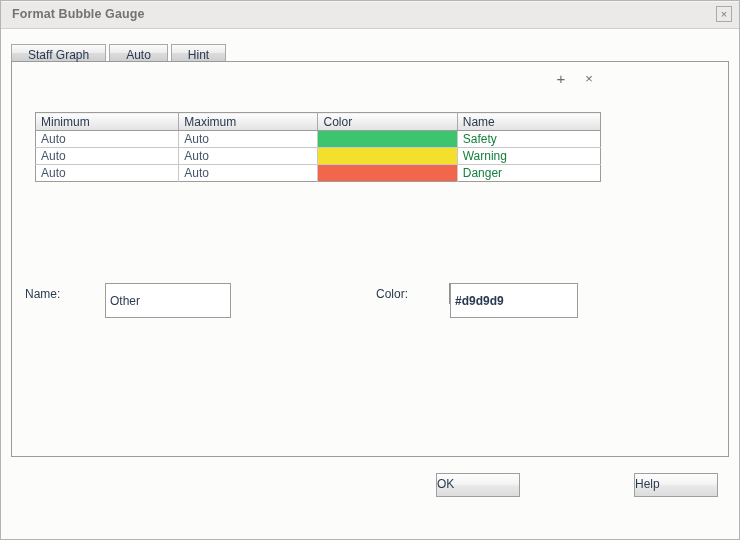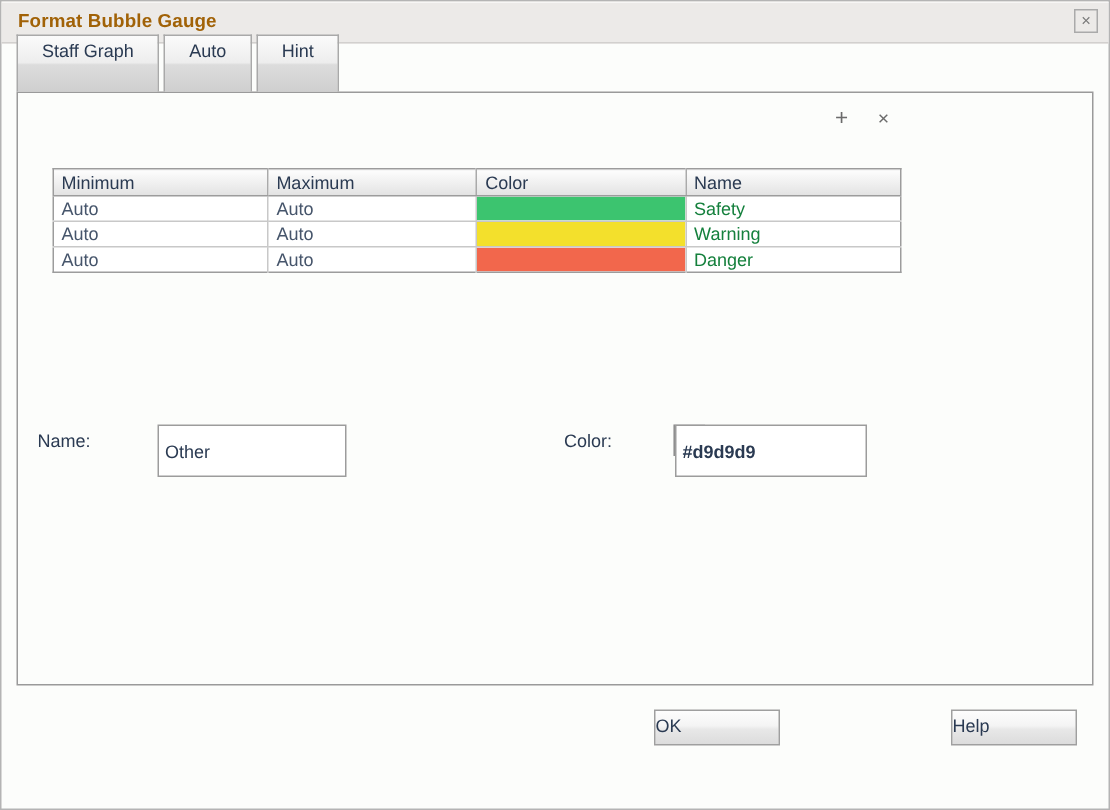--- a/index.html
+++ b/index.html
@@ -36,21 +36,21 @@
     background: #eceae8;
     border-bottom: 1px solid #d2d0ce;
     box-shadow: inset 0 1px 0 #f7f6f5;
   }
   .titlebar-text {
     position: absolute;
     left: 11px;
     top: 6px;
     font-size: 12.5px;
     font-weight: bold;
-    color: #a16207;
+    color: #737373;
     letter-spacing: 0.1px;
     white-space: nowrap;
   }
   .close-button {
     position: absolute;
     right: 7px;
     top: 5px;
     width: 16px;
     height: 16px;
     box-sizing: border-box;
@@ -69,21 +69,21 @@
     position: relative;
     height: 24px;
     flex: 0 0 24px;
     margin: 8px 0 0 10px;
     display: flex;
     align-items: flex-end;
     z-index: 3;
   }
   .tab {
     box-sizing: border-box;
-    height: 38px;
+    height: 17px;
     padding: 0 16px;
     margin-right: 3px;
     line-height: 21px;
     text-align: center;
     font-size: 12px;
     color: #2a3a52;
     border: 1px solid #a9a9a9;
     border-bottom: none;
     background: linear-gradient(to bottom, #fbfbfb 0%, #ededed 48%, #dcdcdc 52%, #cfcfcf 100%);
     cursor: pointer;

